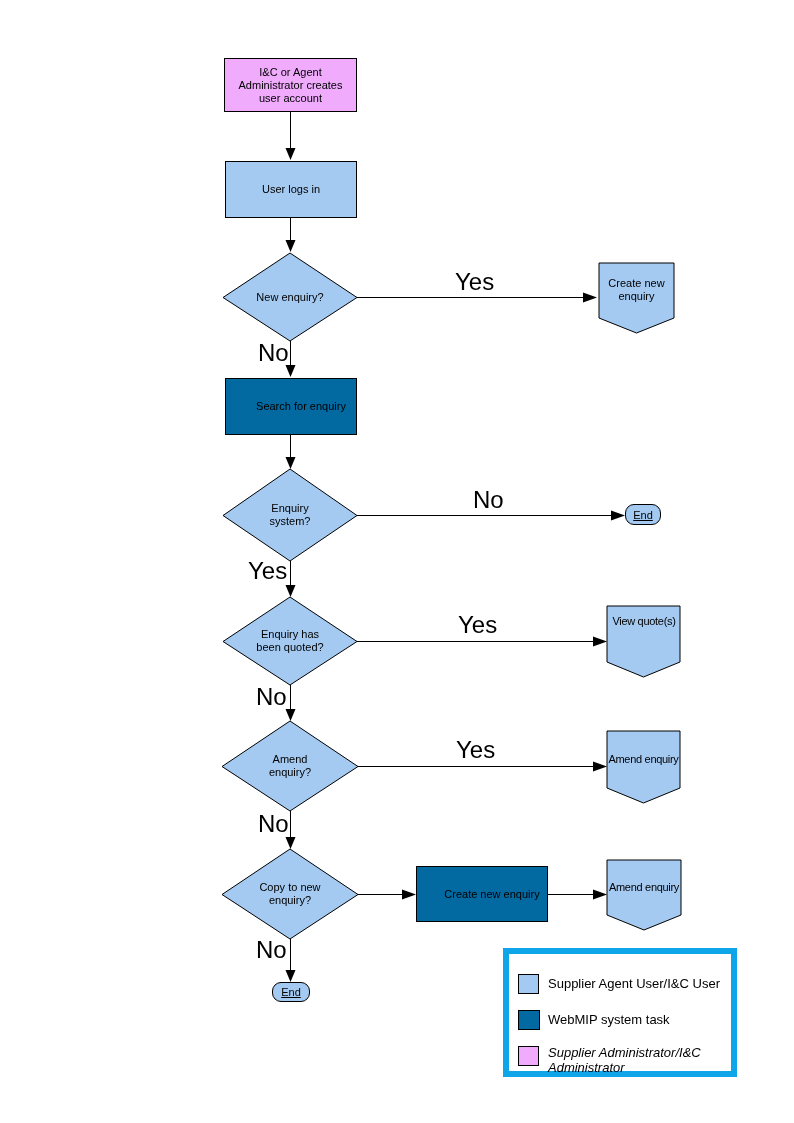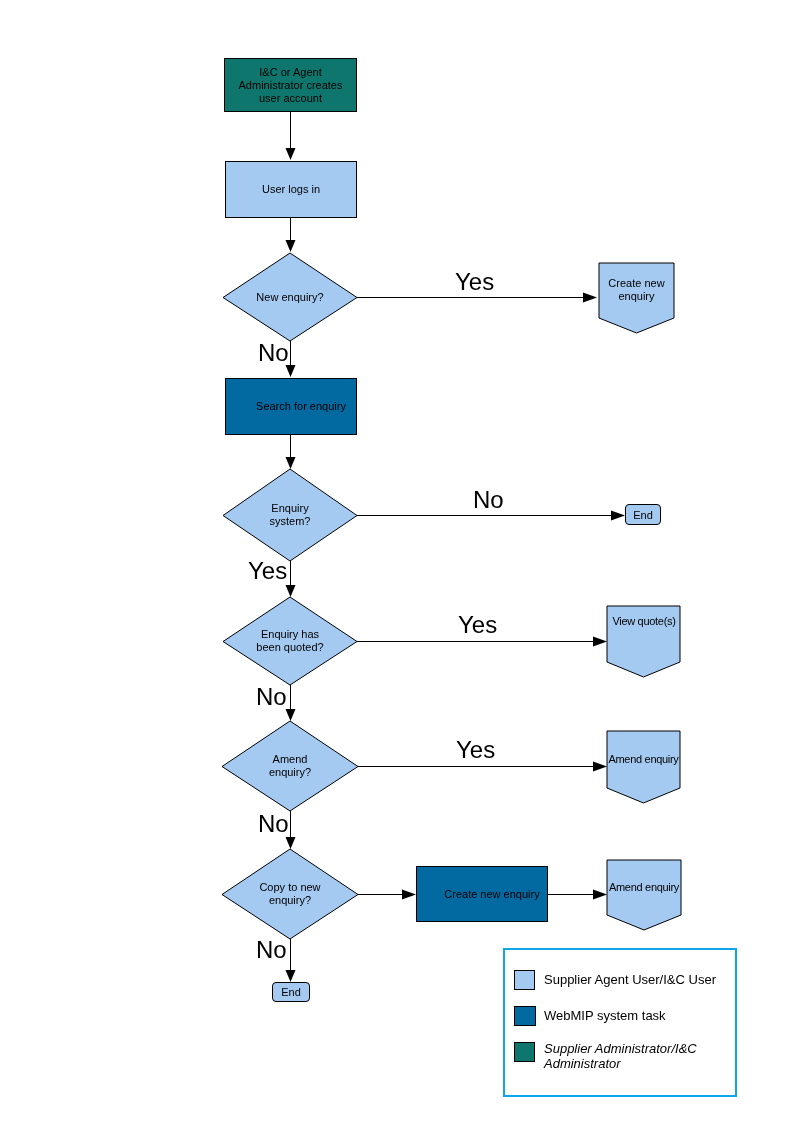--- a/index.html
+++ b/index.html
@@ -4,30 +4,30 @@
 <style>
   html,body{margin:0;padding:0;background:#fff;}
   #page{position:relative;width:794px;height:1123px;background:#ffffff;overflow:hidden;
         font-family:"Liberation Sans", sans-serif;color:#000;}
   #shapes{position:absolute;left:0;top:0;width:794px;height:1123px;}
   .box{position:absolute;box-sizing:border-box;border:1px solid #000;
        display:flex;align-items:center;justify-content:center;text-align:center;
        font-size:11px;line-height:13px;}
   .blue{background:#A4CAF2;}
   .yellow{background:#0369a1;padding-left:20px;}
-  .green{background:#0f766e;}
+  .green{background:#f0abfc;}
   .stadium{position:absolute;box-sizing:border-box;border:1px solid #000;background:#A4CAF2;
-       border-radius:4px;display:flex;align-items:center;justify-content:center;
-       font-size:11px;}
+       border-radius:9px;display:flex;align-items:center;justify-content:center;
+       font-size:11px;text-decoration:underline;}
   .nlabel{position:absolute;display:flex;align-items:center;justify-content:center;
        text-align:center;font-size:11px;line-height:13px;pointer-events:none;}
   .tight{letter-spacing:-0.3px;}
   .elabel{position:absolute;font-size:24px;line-height:25px;white-space:nowrap;}
-  #legend{position:absolute;left:503px;top:948px;width:234px;height:149px;
-       box-sizing:border-box;border:2px solid #0ea5e9;background:#fff;}
+  #legend{position:absolute;left:503px;top:948px;width:234px;height:129px;
+       box-sizing:border-box;border:6px solid #0ea5e9;background:#fff;}
   .swatch{position:absolute;left:9px;width:21px;height:20px;box-sizing:border-box;border:1px solid #000;}
   .legend-label{position:absolute;left:39px;width:188px;font-size:13px;line-height:15px;}
 </style>
 </head>
 <body>
 
 <div id="page">
 
   <svg id="shapes" viewBox="0 0 794 1123" xmlns="http://www.w3.org/2000/svg">
     <g stroke="#000" stroke-width="1" fill="none">

